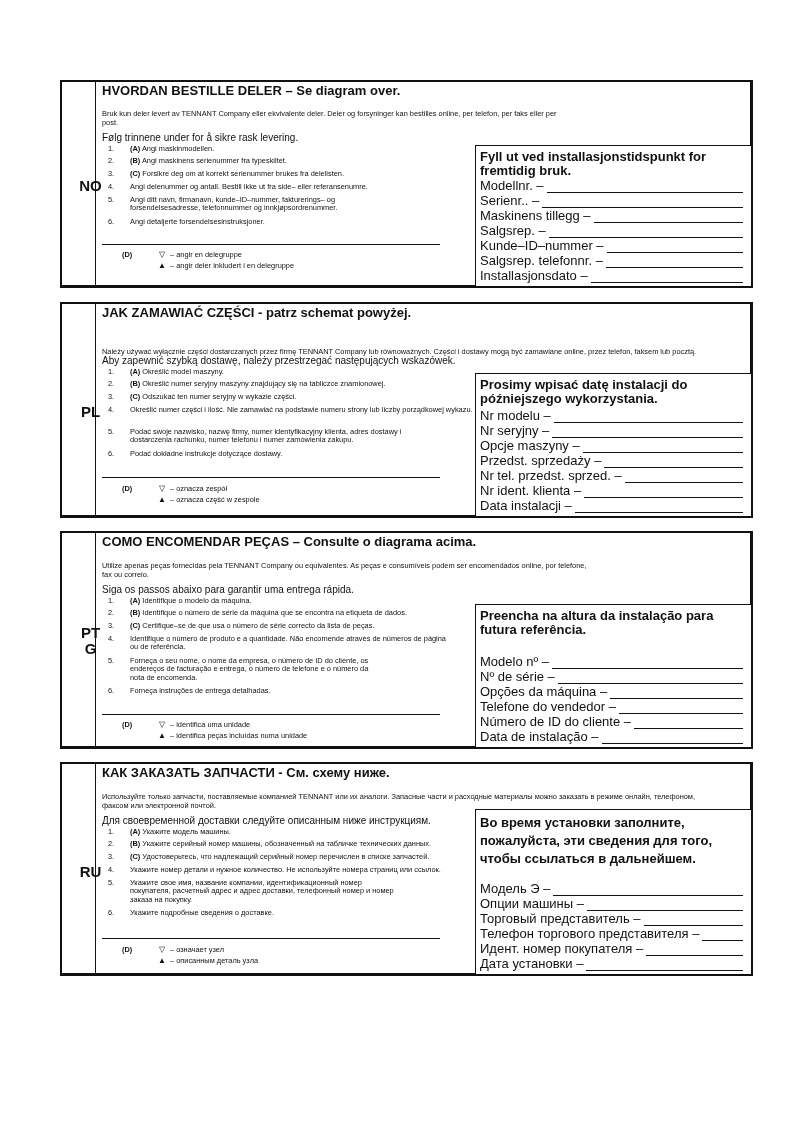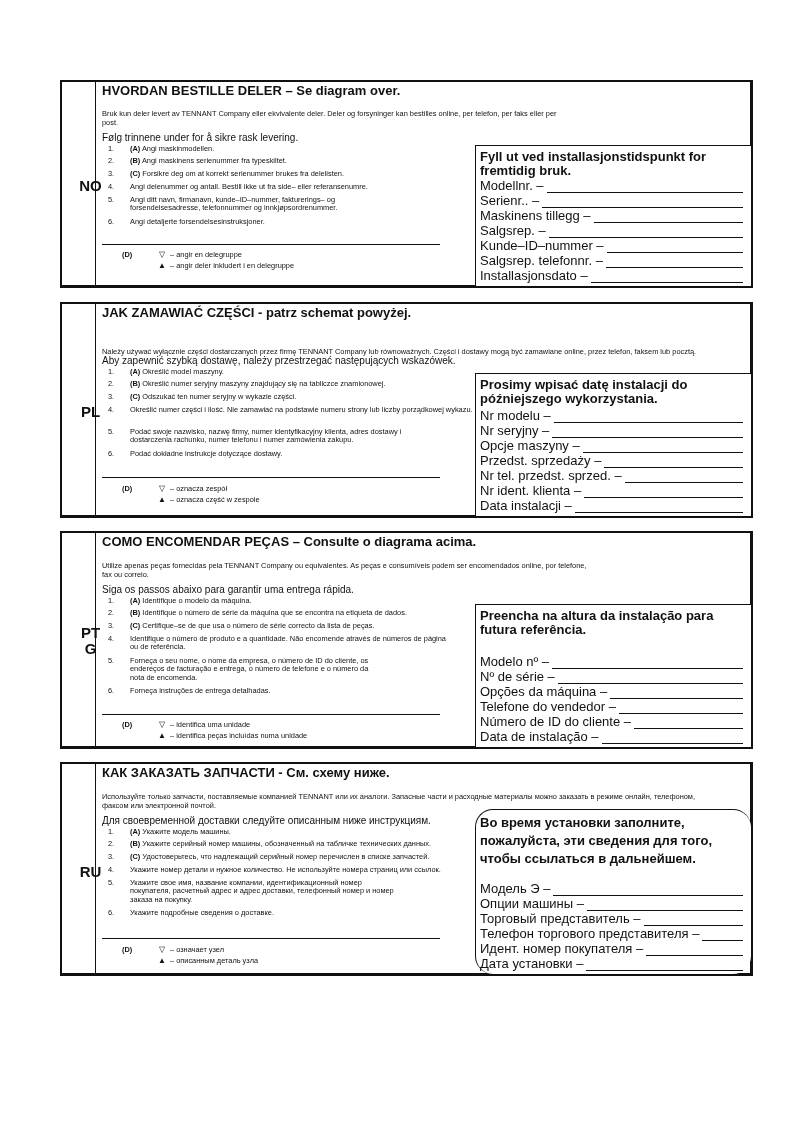--- a/index.html
+++ b/index.html
@@ -334,21 +334,21 @@
           <span class="legend-sym">▽</span>
           <span>– означает узел</span>
         </div>
       <div class="legend-row">
           <span class="legend-d"></span>
           <span class="legend-sym">▲</span>
           <span>– описанным деталь узла</span>
         </div>
     </div>
   </div>
-  <div class="form-box" style="height:164px;border-radius:18px;">
+  <div class="form-box" style="height:164px;">
     <div class="form-title" style="line-height:18px;">Во время установки заполните, пожалуйста, эти сведения для того, чтобы ссылаться в дальнейшем.</div>
     <div class="form-fields">
       <div class="field">
           <span class="field-label">Модель Э –</span>
           <span class="field-line"></span>
         </div>
       <div class="field">
           <span class="field-label">Опции машины –</span>
           <span class="field-line"></span>
         </div>

